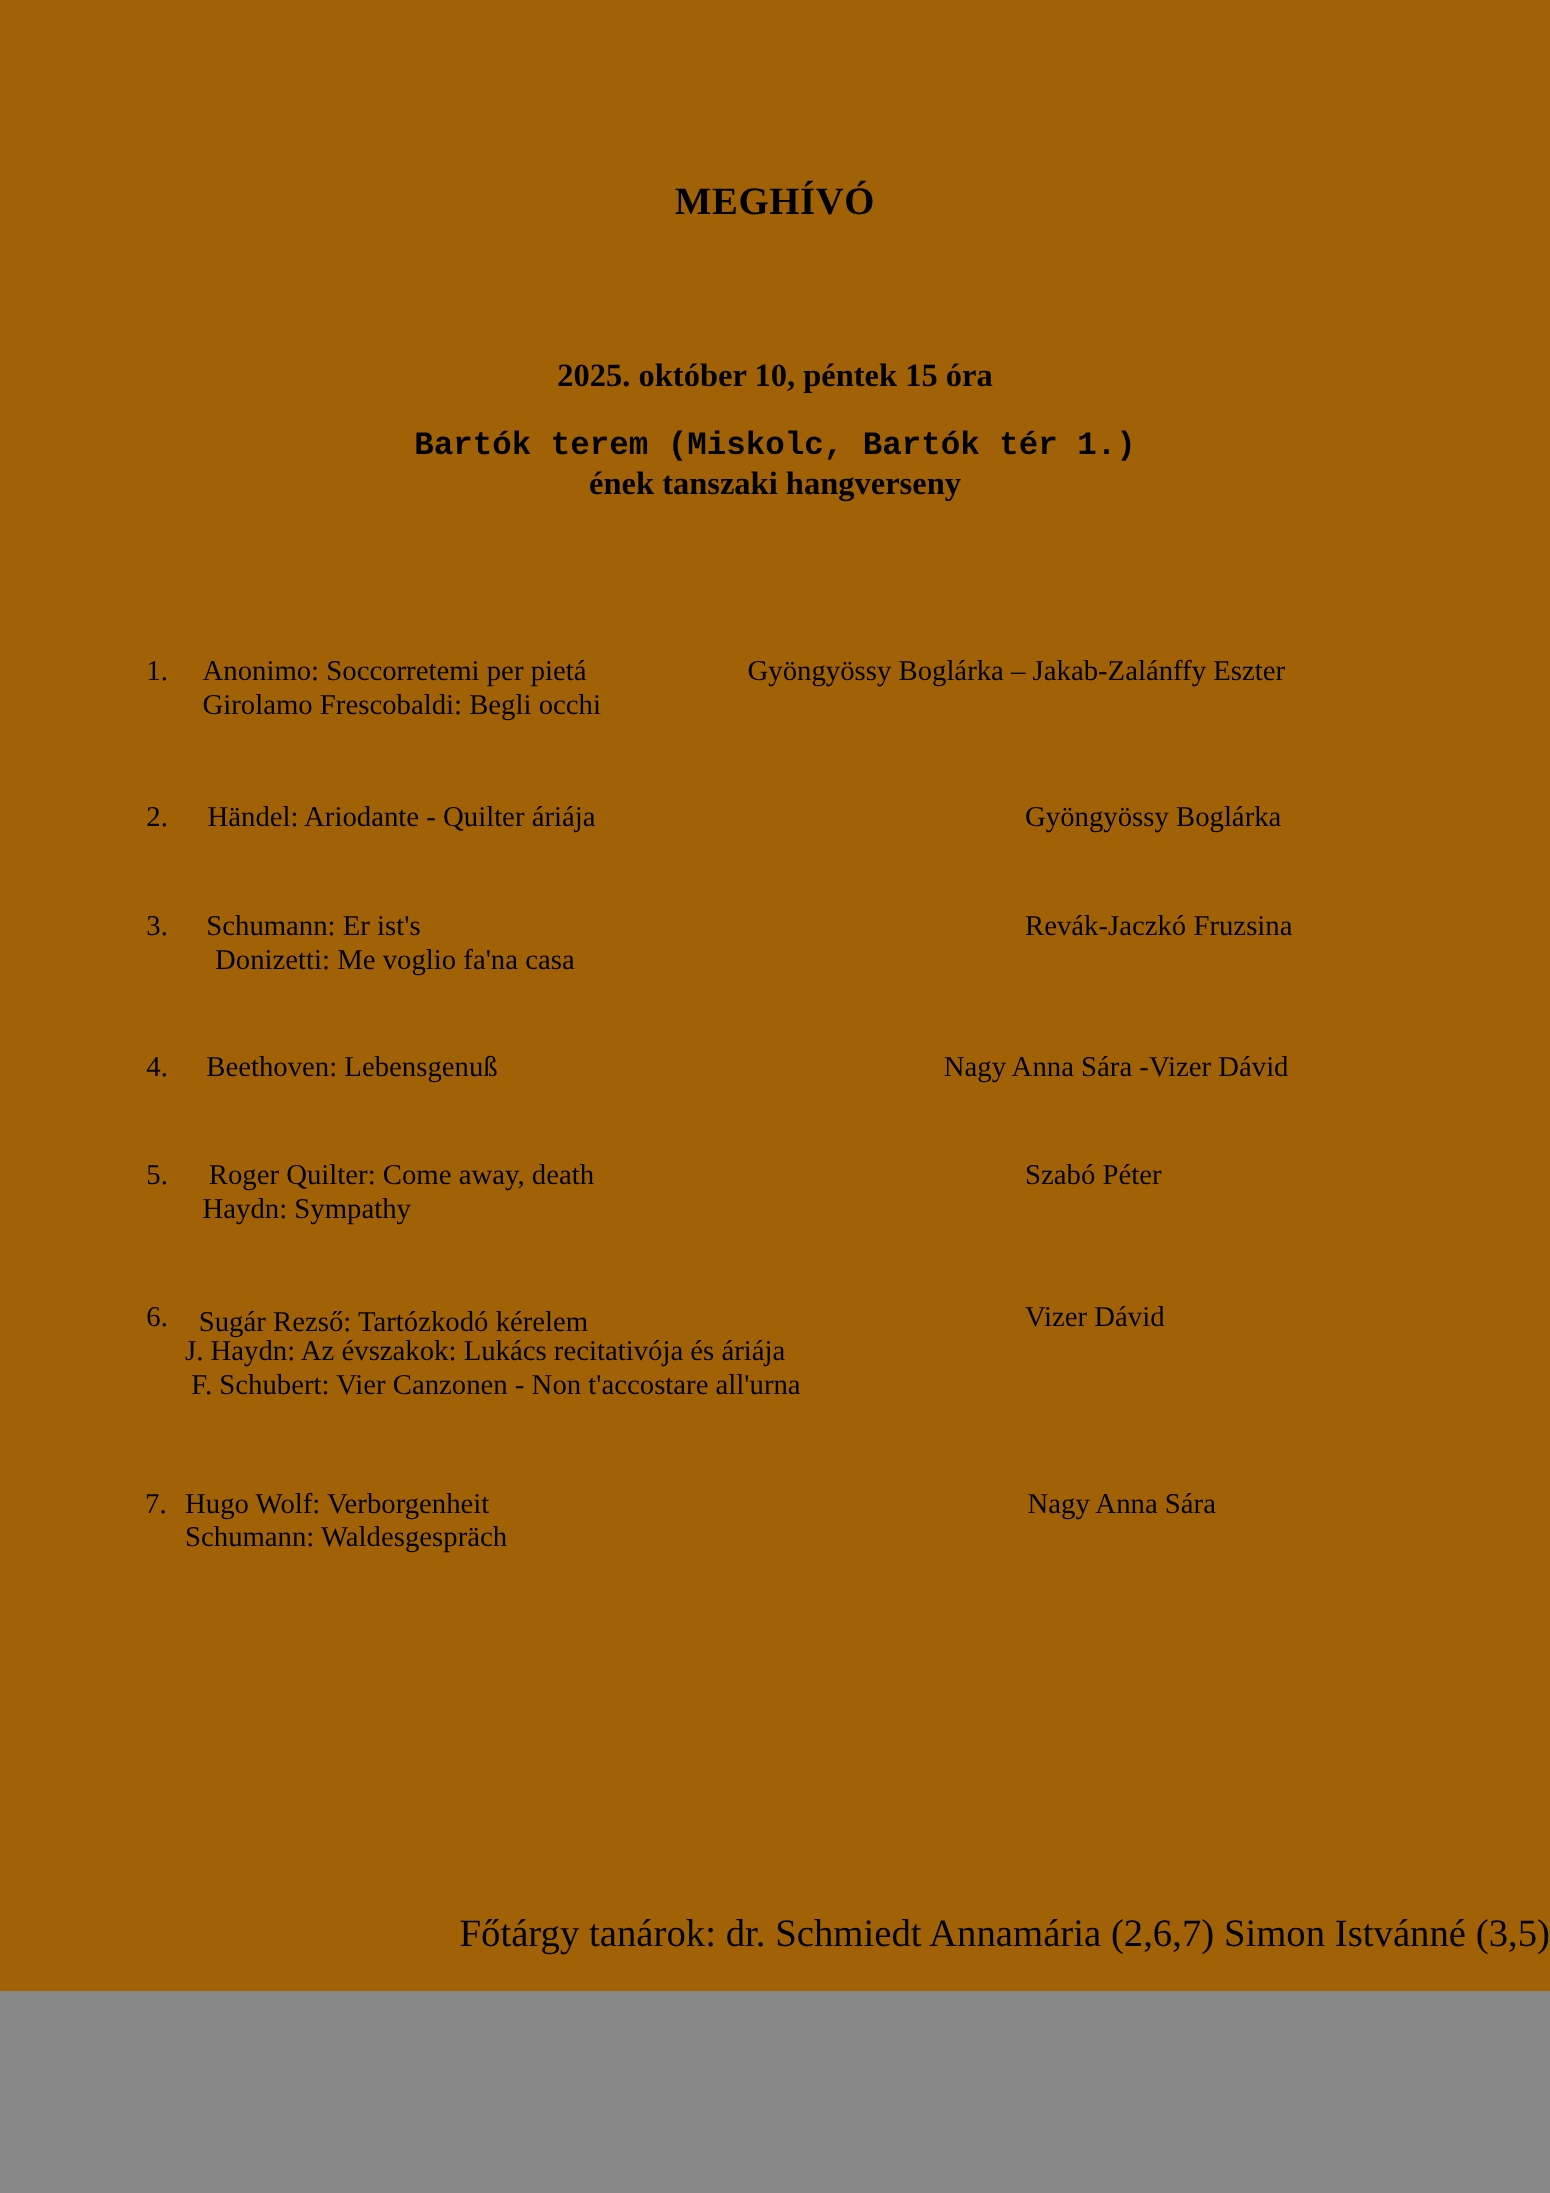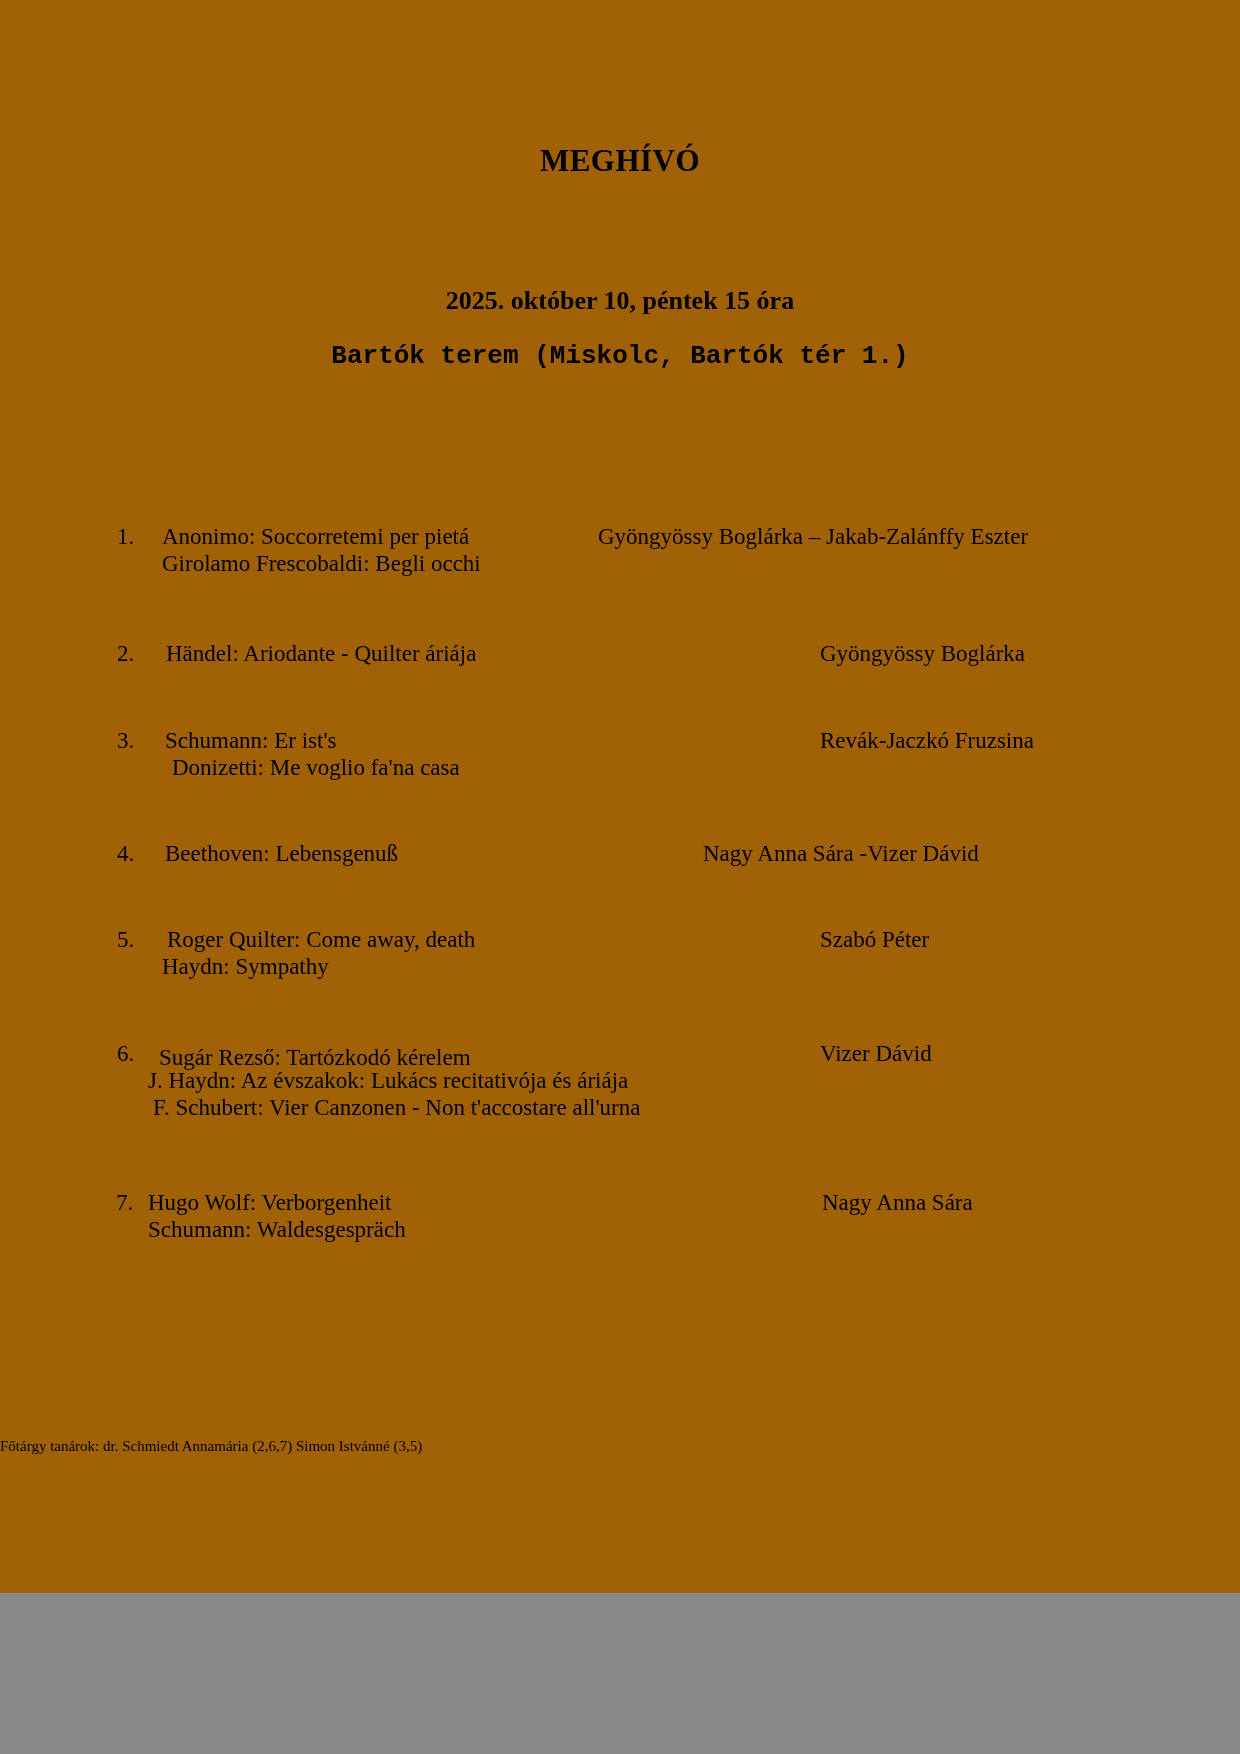--- a/index.html
+++ b/index.html
@@ -63,36 +63,37 @@
     position: absolute;
     top: 1415px;
     left: 0;
     width: 100%;
     text-align: center;
     font-size: 23px;
     line-height: 27px;
   }
   .teachers-line {
     position: absolute;
-    top: 1438px;
+    top: 1529px;
     left: 0;
     width: 100%;
-    text-align: left;
-    font-size: 15px;
+    text-align: right;
+    font-size: 31px;
   }
 </style>
 </head>
 <body>
 
 <div class="page">
 
   <div class="doc-title">MEGHÍVÓ</div>
 
   <div class="head-line head-date">2025. október 10, péntek 15 óra</div>
   <div class="head-line head-venue">Bartók terem (Miskolc, Bartók tér 1.)</div>
+  <div class="head-line head-subtitle">ének tanszaki hangverseny</div>
 
   <div class="item" style="top:523px">
     <span class="num">1.</span>
     <div class="line" style="left:162px; top:0">Anonimo: Soccorretemi per pietá</div>
     <div class="line" style="left:162px; top:27px">Girolamo Frescobaldi: Begli occhi</div>
     <span class="perf" style="left:598px">Gyöngyössy Boglárka – Jakab-Zalánffy Eszter</span>
   </div>
 
   <div class="item" style="top:640px">
     <span class="num">2.</span>
@@ -103,21 +104,21 @@
   <div class="item" style="top:727px">
     <span class="num">3.</span>
     <div class="line" style="left:165px; top:0">Schumann: Er ist's</div>
     <div class="line" style="left:172px; top:27px">Donizetti: Me voglio fa'na casa</div>
     <span class="perf" style="left:820px">Revák-Jaczkó Fruzsina</span>
   </div>
 
   <div class="item" style="top:840px">
     <span class="num">4.</span>
     <div class="line" style="left:165px; top:0">Beethoven: Lebensgenuß</div>
-    <span class="perf" style="left:703px">Nagy Anna Sára -Vizer Dávid</span>
+    <span class="perf" style="left:755px">Nagy Anna Sára -Vizer Dávid</span>
   </div>
 
   <div class="item" style="top:926px">
     <span class="num">5.</span>
     <div class="line" style="left:167px; top:0">Roger Quilter: Come away, death</div>
     <div class="line" style="left:162px; top:27px">Haydn: Sympathy</div>
     <span class="perf" style="left:820px">Szabó Péter</span>
   </div>
 
   <div class="item" style="top:1040px">

